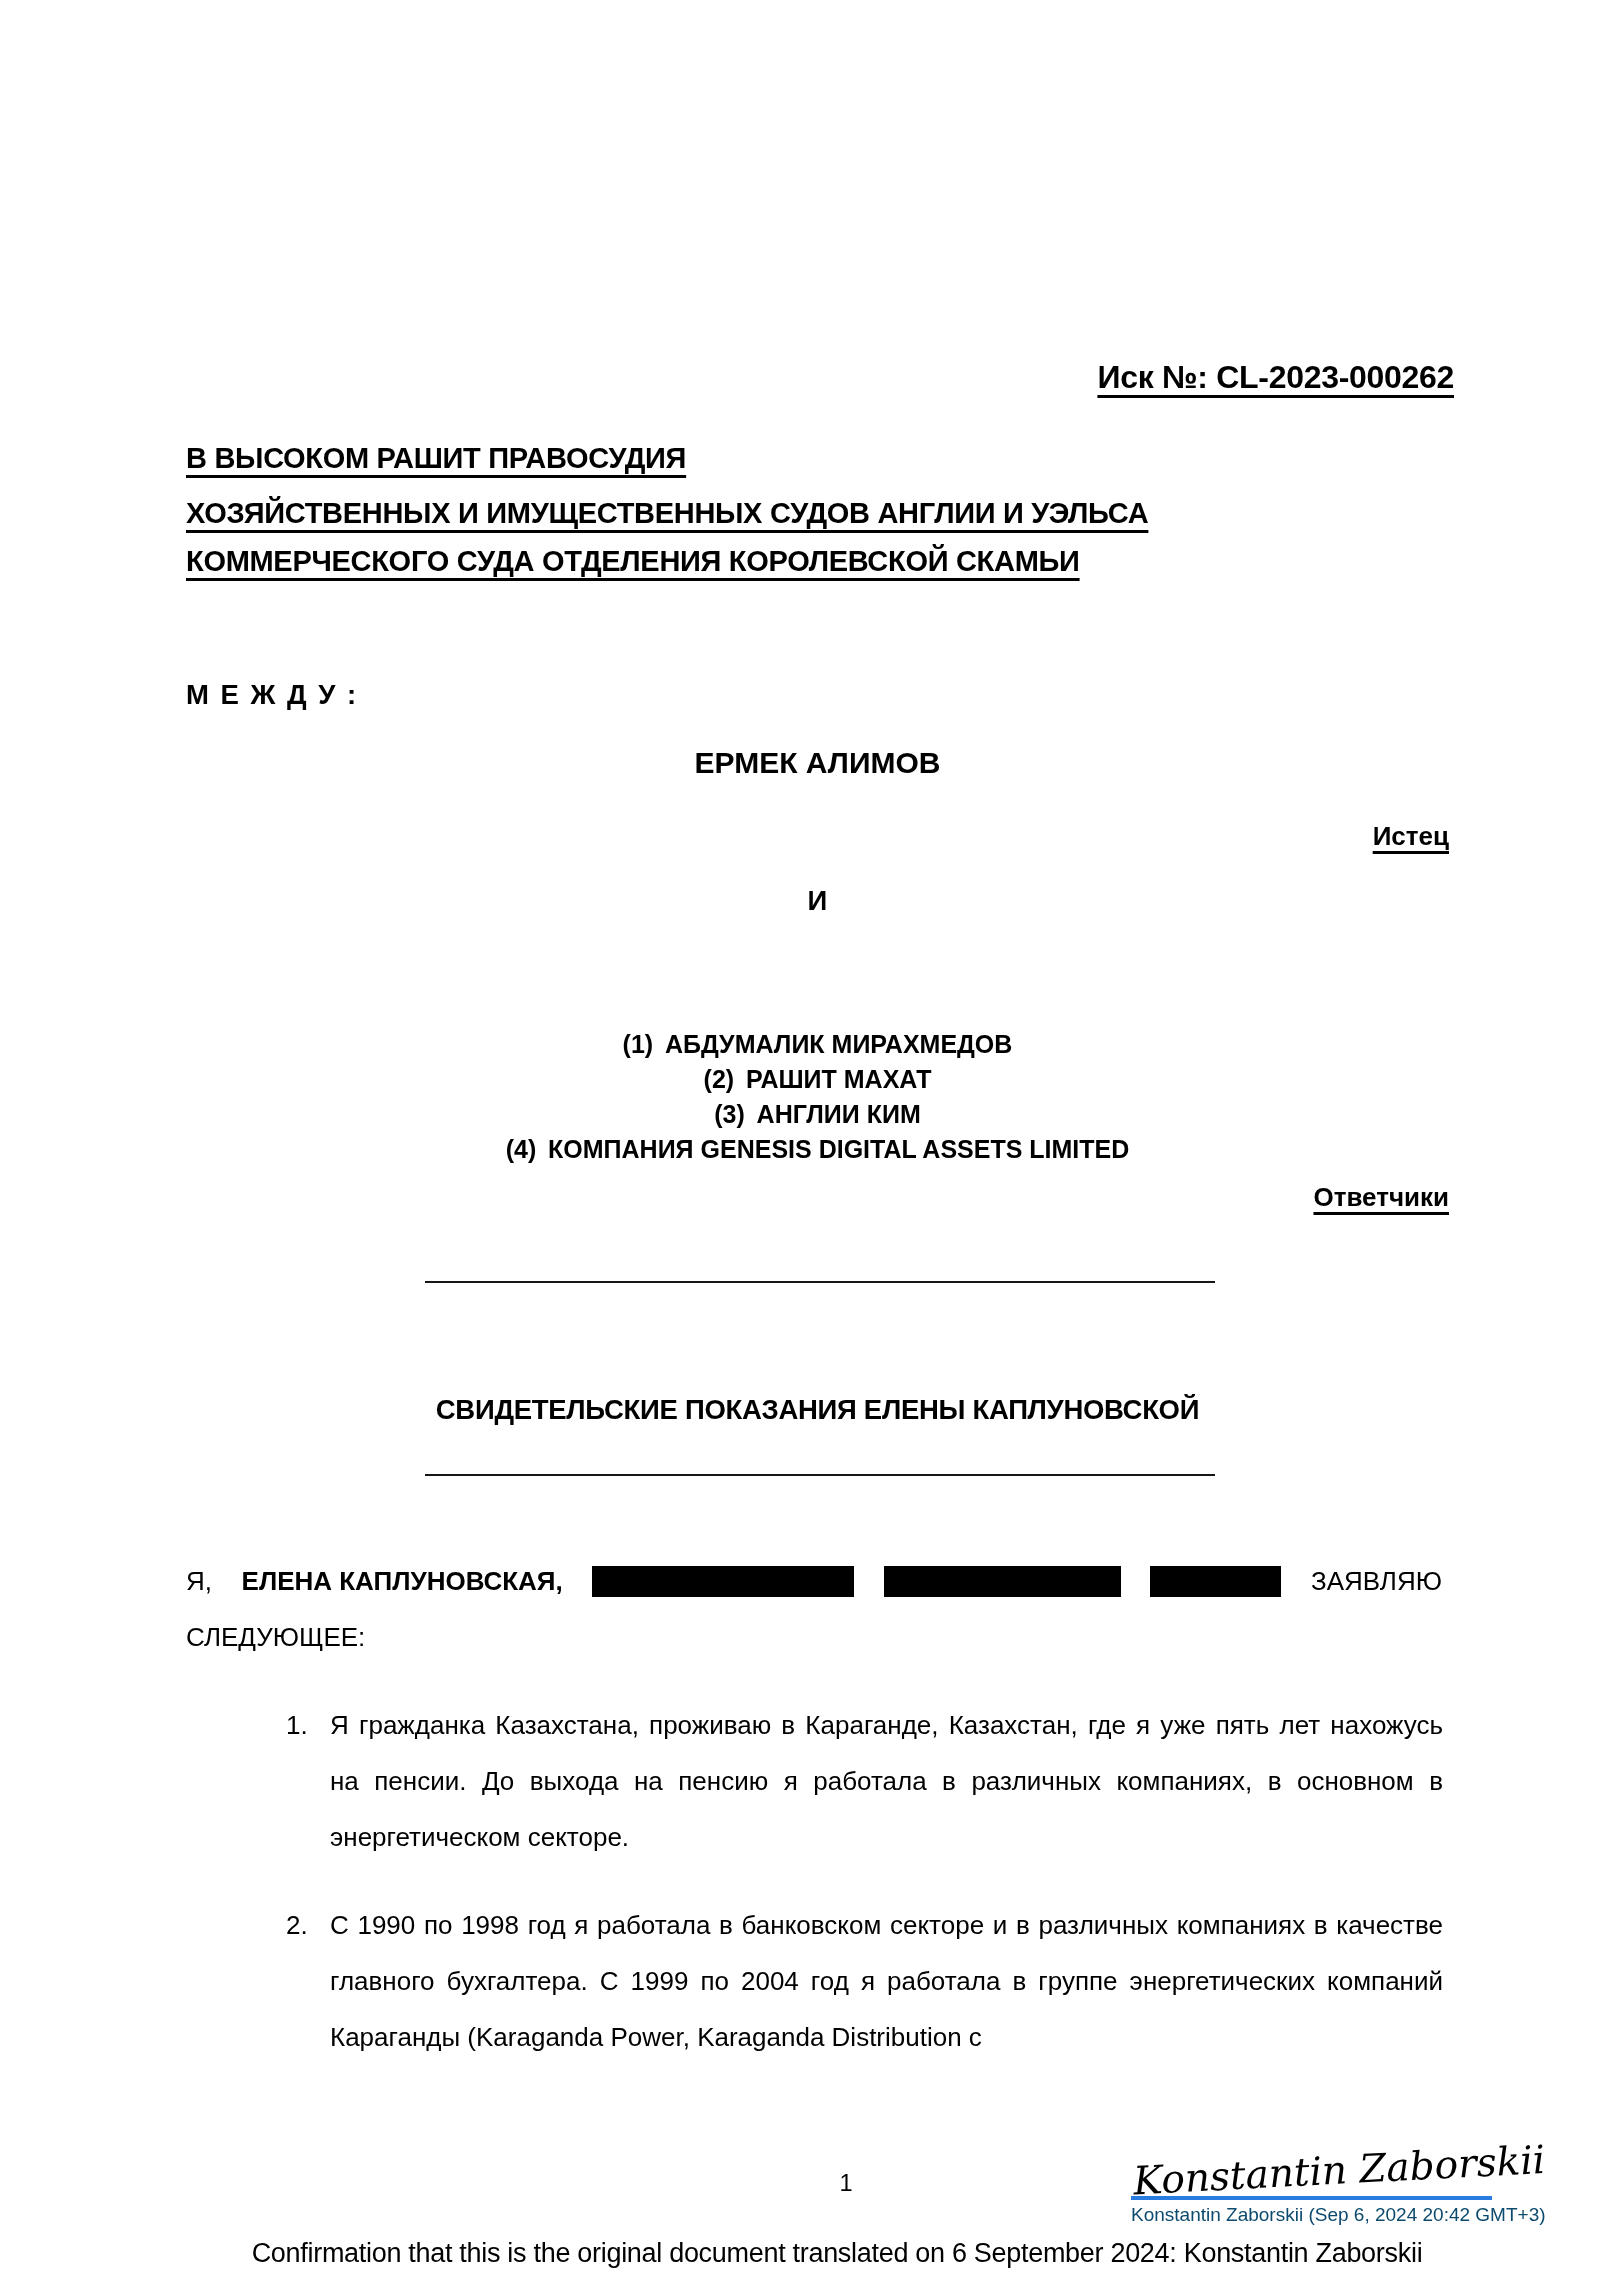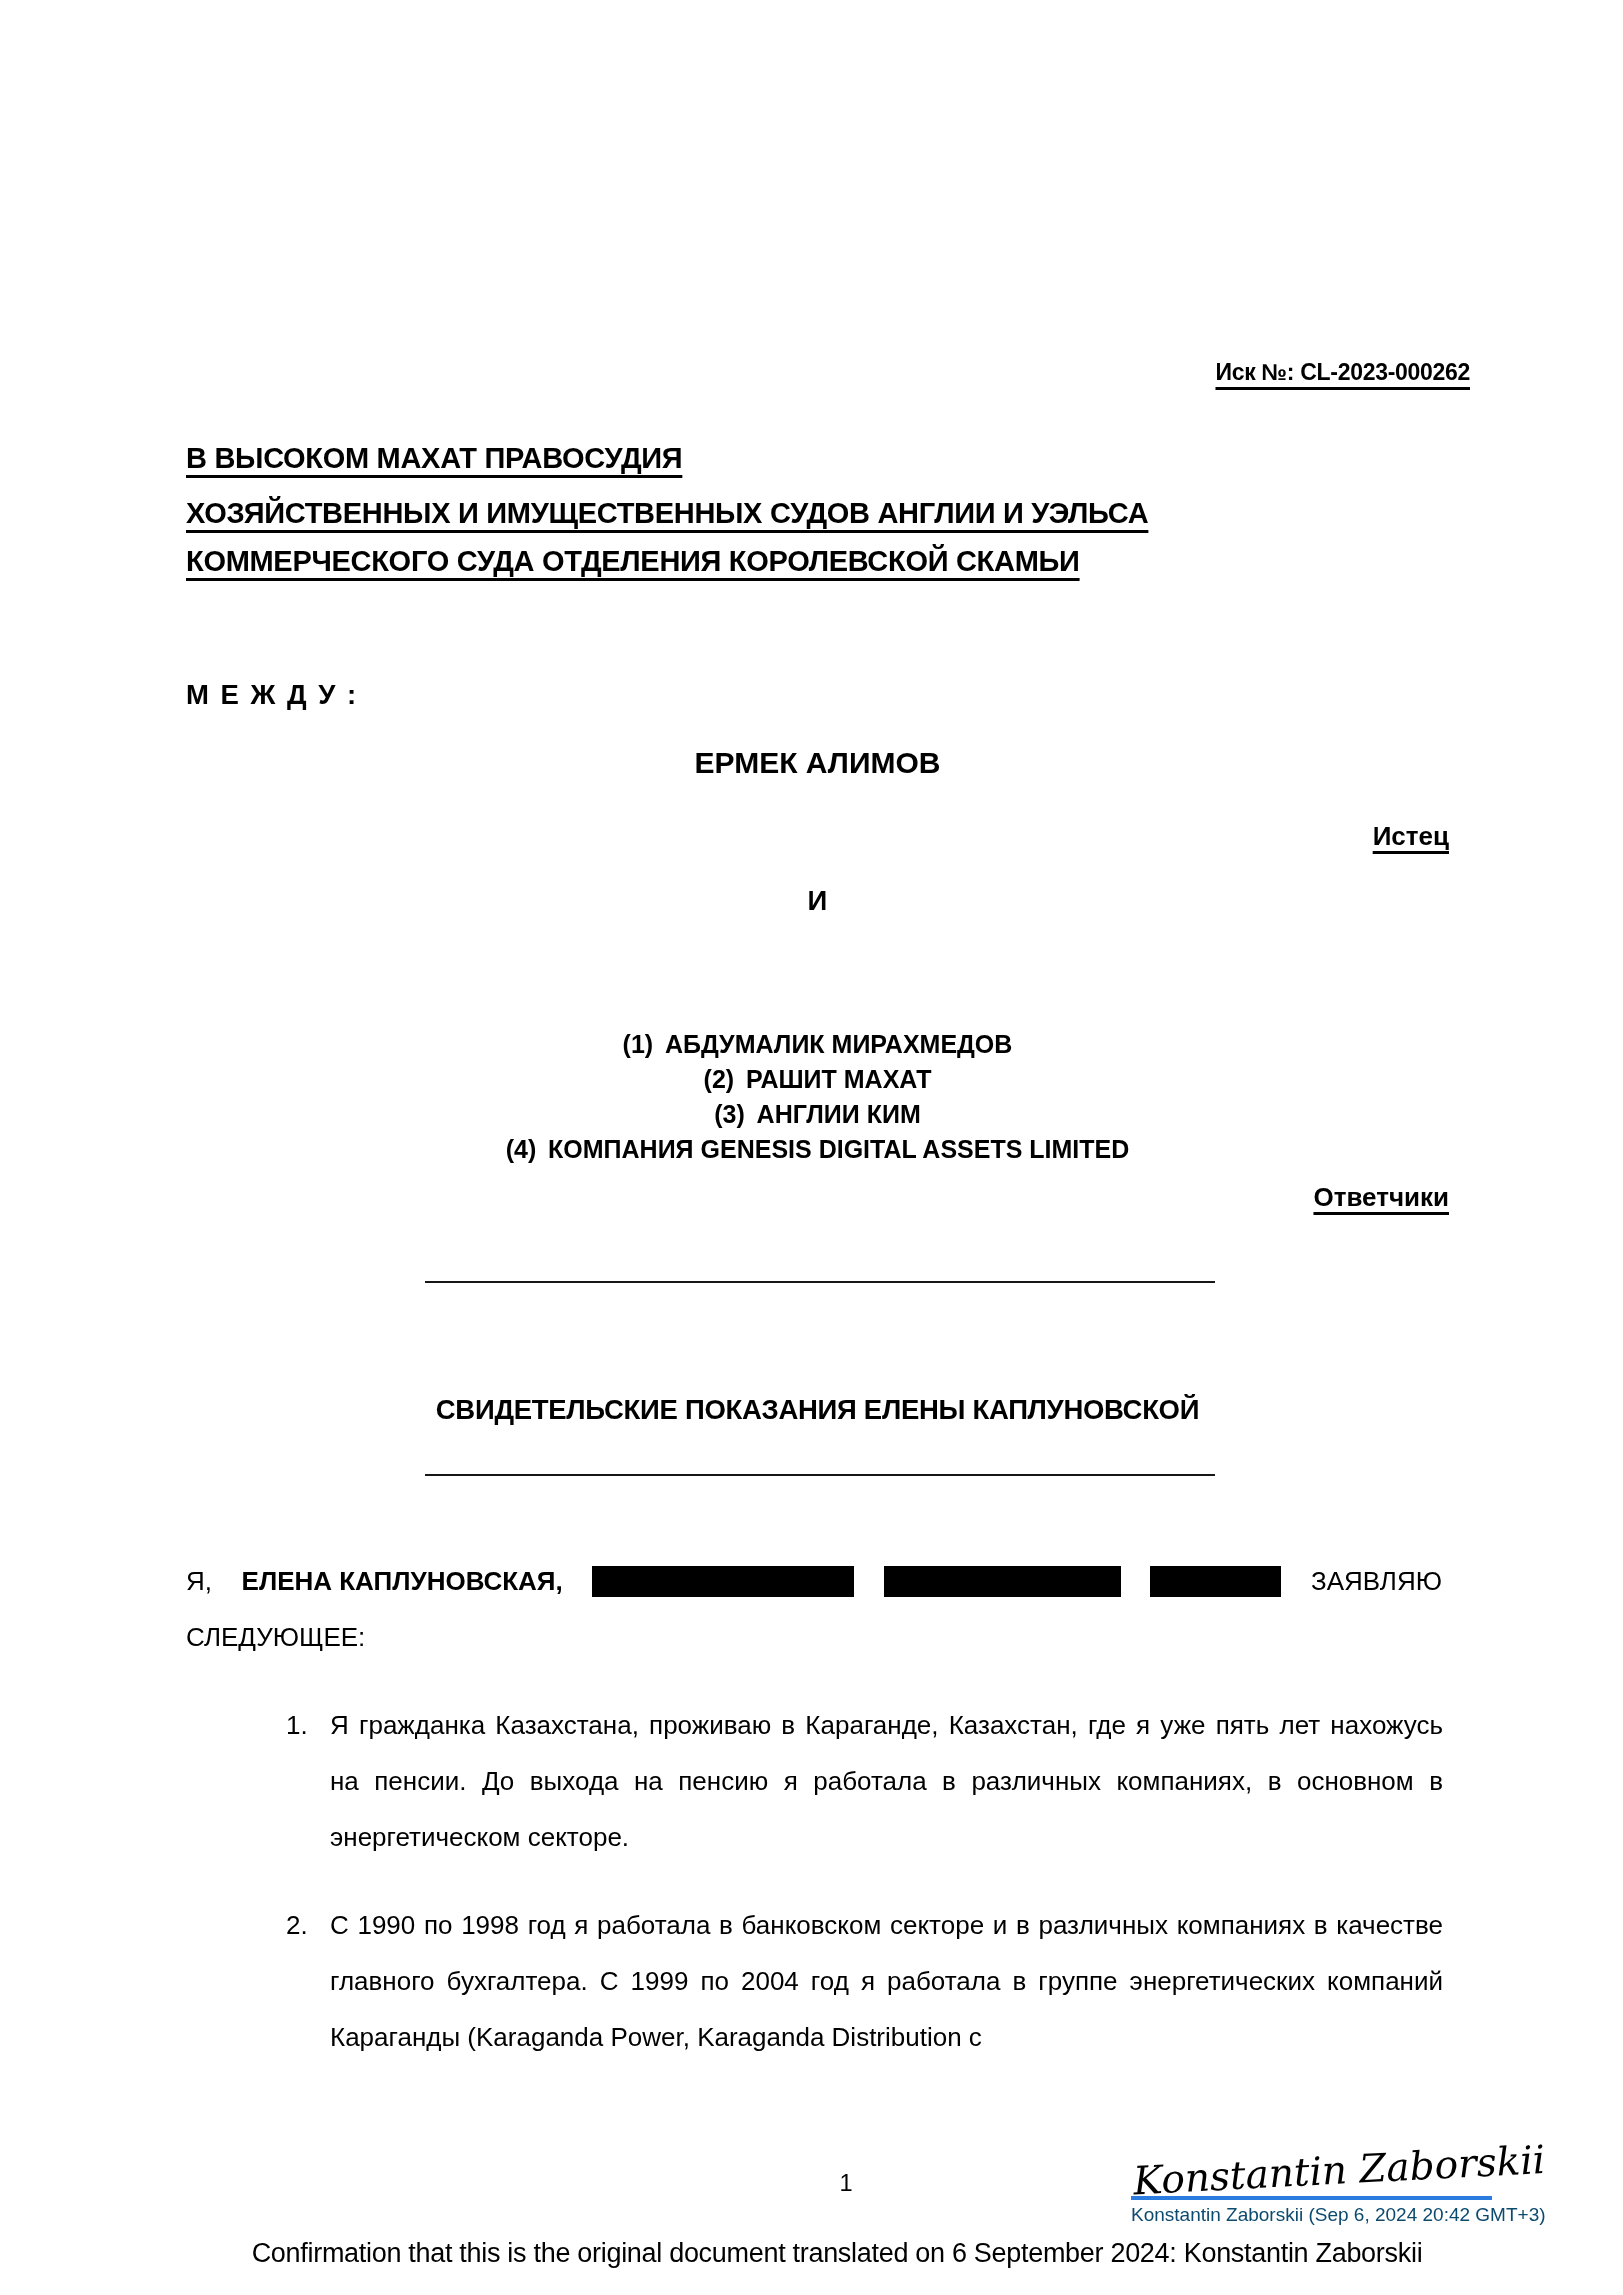--- a/index.html
+++ b/index.html
@@ -12,22 +12,22 @@
     width: 1623px;
     height: 2295px;
     background: #ffffff;
     font-family: "Liberation Sans", "DejaVu Sans", sans-serif;
     color: #000000;
     overflow: hidden;
   }
   .abs { position: absolute; }
 
   .claim-num {
-    top: 359px; right: 153px;
-    font-size: 23px; font-weight: 700;
+    top: 359px; right: 169px;
+    font-size: 32px; font-weight: 700;
     letter-spacing: -0.3px;
     text-decoration: underline;
     text-decoration-thickness: 2.6px;
     text-underline-offset: 6.5px;
   }
   .court-line {
     left: 186px;
     font-size: 29px; font-weight: 700;
     letter-spacing: -0.3px;
     text-decoration: underline;
@@ -141,21 +141,21 @@
     white-space: nowrap;
   }
 </style>
 </head>
 <body>
 
 <div class="page">
 
   <div class="abs claim-num">Иск №: CL-2023-000262</div>
 
-  <div class="abs court-line court-1">В ВЫСОКОМ МАХАТ ПРАВОСУДИЯ</div>
+  <div class="abs court-line court-1">В ВЫСОКОМ РАШИТ ПРАВОСУДИЯ</div>
   <div class="abs court-line court-3">КОММЕРЧЕСКОГО СУДА ОТДЕЛЕНИЯ КОРОЛЕВСКОЙ СКАМЬИ</div>
   <div class="abs court-line court-2">ХОЗЯЙСТВЕННЫХ И ИМУЩЕСТВЕННЫХ СУДОВ АНГЛИИ И УЭЛЬСА</div>
 
   <div class="abs between">М Е Ж Д У :</div>
 
   <div class="abs center-band claimant-name">ЕРМЕК АЛИМОВ</div>
 
   <div class="abs role role-claimant">Истец</div>
 
   <div class="abs center-band and-label">И</div>

